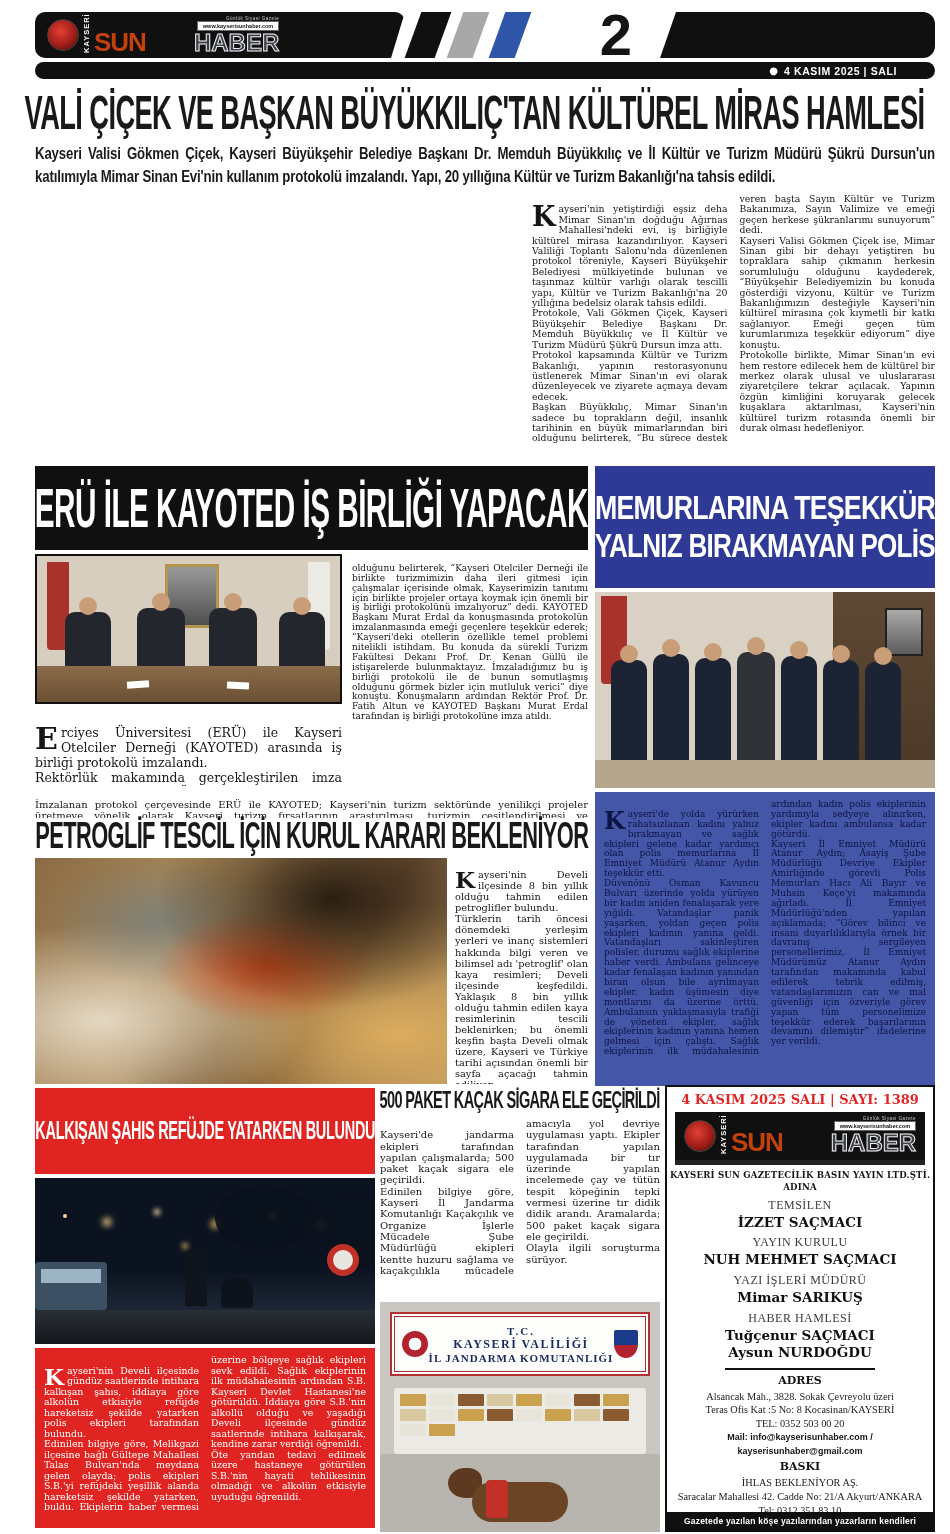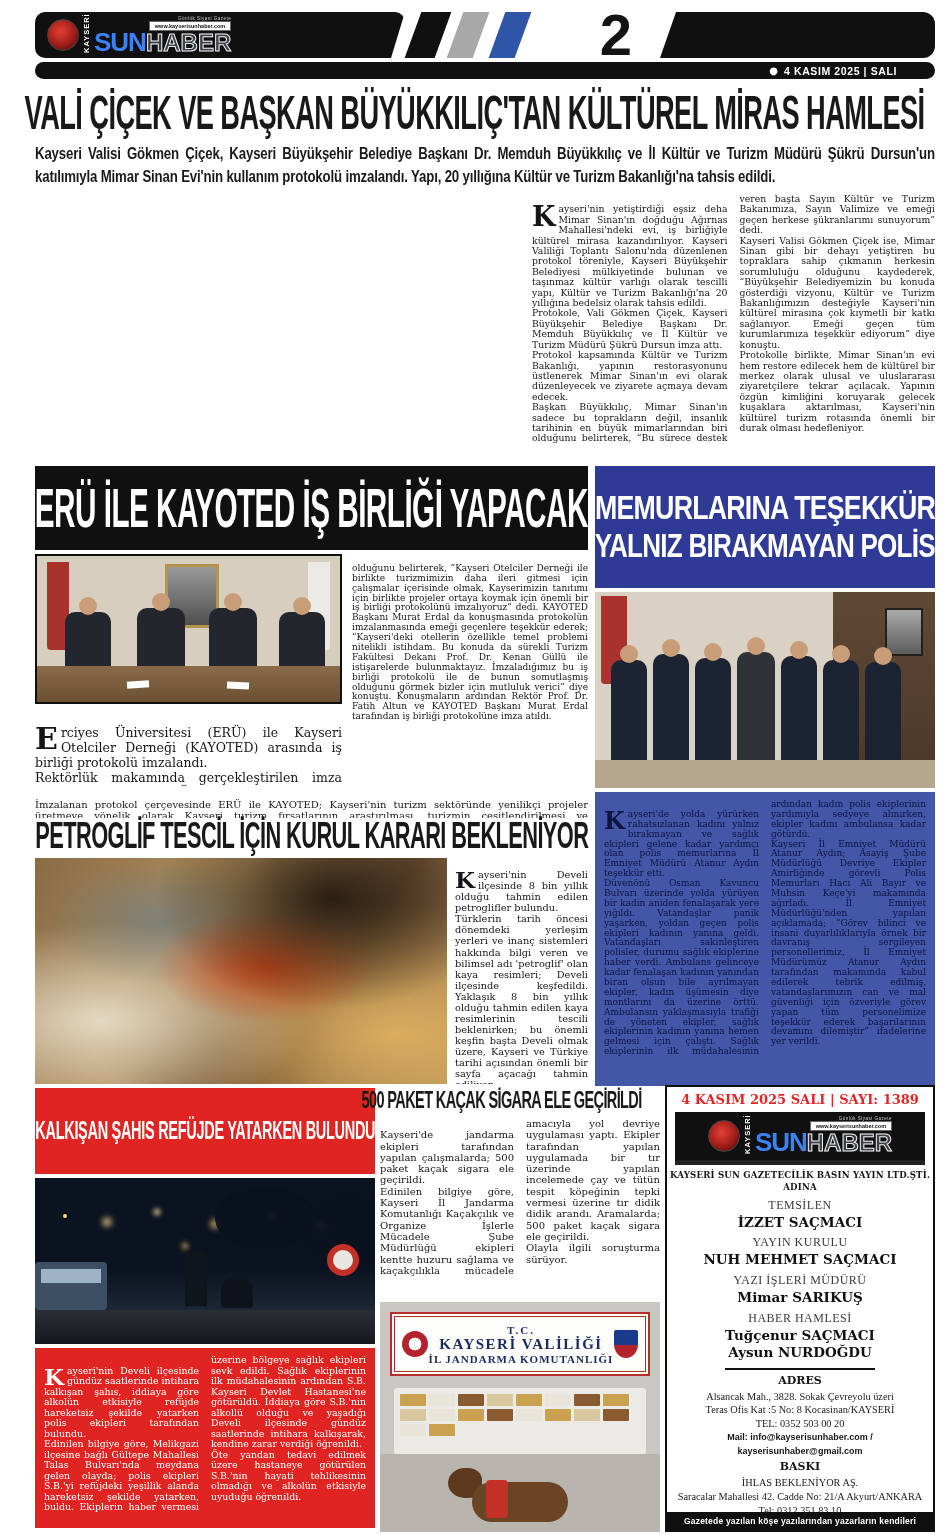--- a/index.html
+++ b/index.html
@@ -27,23 +27,23 @@
   .logo .emblem{width:30px;height:30px;border-radius:50%;flex:0 0 auto;
         background:radial-gradient(circle at 42% 38%,#e24033 0%,#a01d18 55%,#320a08 100%);
         border:1px solid #444;}
   .logo .kvert{writing-mode:vertical-rl;transform:rotate(180deg);height:36px;
         font:700 7.5px "Liberation Sans",sans-serif;color:#fff;letter-spacing:1px;text-align:center;}
   .logo .right{display:flex;flex-direction:column;align-items:flex-start;}
   .logo .tagline{font:400 4.5px "Liberation Sans",sans-serif;color:#cfcfcf;letter-spacing:.5px;align-self:flex-end;}
   .logo .webpill{background:#fff;color:#111;font:700 5.5px "Liberation Sans",sans-serif;
         padding:1px 5px;border:1px solid #666;align-self:flex-end;}
   .logo .wordrow{display:flex;align-items:baseline;line-height:1;}
-  .logo .sun{font:700 26px/0.9 "Liberation Sans",sans-serif;color:#3b82f6;letter-spacing:-1px;}
+  .logo .sun{font:700 26px/0.9 "Liberation Sans",sans-serif;color:#c2410c;letter-spacing:-1px;}
   .logo .haber{font:700 24px/0.9 "Liberation Sans",sans-serif;color:#3a3f4a;
-        -webkit-text-stroke:1px #efefef;letter-spacing:0;}
+        -webkit-text-stroke:1px #efefef;letter-spacing:0;padding-left:48px;}
   #hdrlogo{left:47px;top:15px;}
   
   .fitwrap{display:flex;justify-content:center;align-items:center;overflow:visible;}
   .fitline{white-space:nowrap;display:inline-block;transform-origin:50% 50%;}
   .hl{font-family:"Liberation Sans",sans-serif;font-weight:700;color:#191919;letter-spacing:-1px;}
   #lead-head{left:25px;top:86px;width:900px;height:54px;}
   #lead-head .fitline{font-size:48px;line-height:1;}
   #standfirst-wrap{left:35px;top:142px;width:900px;height:50px;overflow:visible;}
   #standfirst{width:1122px;transform:scaleX(0.802);transform-origin:0 0;
         font:700 16.5px/1.42 "Liberation Sans",sans-serif;color:#1a1a1a;
@@ -80,21 +80,21 @@
   
   #sui-head{left:35px;top:1088px;width:340px;height:86px;background:#df2421;
         display:flex;flex-direction:column;justify-content:center;gap:3px;}
   #sui-head .row{display:flex;justify-content:center;}
   #sui-head .fitline{font-size:25px;line-height:1.1;color:#fff;letter-spacing:-0.5px;}
   #sui-photo{left:35px;top:1178px;width:340px;height:166px;}
   #sui-panel{left:35px;top:1348px;width:340px;height:180px;background:#df2421;color:#fff;
         padding:7px 9px;box-sizing:border-box;font-size:9.4px;line-height:1.12;}
   #sui-panel .dropcap{font-size:23px;}
   
-  #cig-head{left:380px;top:1086px;width:244px;height:28px;}
+  #cig-head{left:380px;top:1086px;width:280px;height:28px;}
   #cig-head .fitline{font-size:23px;line-height:1;}
   #cig-body{left:380px;top:1118px;width:280px;height:180px;font-size:10px;line-height:1.13;}
   #cig-photo{left:380px;top:1302px;width:280px;height:230px;}
   
   .photo{overflow:hidden;background:#cfc6b5;}
   .pp{position:absolute;}
   .person{position:absolute;border-radius:10px 10px 0 0;background:#23262c;}
   .person::before{content:"";position:absolute;top:-15px;left:50%;margin-left:-9px;
         width:18px;height:18px;border-radius:50%;background:#c99d77;}
   
@@ -140,21 +140,21 @@
   #sui-photo .man2{left:186px;bottom:36px;width:32px;height:30px;background:#0e131b;border-radius:12px 12px 4px 4px;}
   #sui-photo .sign{right:16px;top:66px;width:20px;height:20px;border:6px solid #c23028;border-radius:50%;background:#e8e6e0;}
   #sui-photo .road{left:0;bottom:0;width:100%;height:34px;background:linear-gradient(#2a2f36,#14181d);}
   
   #cig-photo{background:#c9c7c2;}
   #cig-photo .banner{left:10px;top:10px;right:10px;height:64px;background:#fdfdfb;border:2px solid #b3312d;
         box-shadow:inset 0 0 0 2px #fff,inset 0 0 0 3px #b3312d;
         display:flex;align-items:center;justify-content:space-between;padding:4px 10px;box-sizing:border-box;}
   #cig-photo .bannertext{flex:1;text-align:center;color:#1a2a5e;font-family:"Liberation Serif",serif;font-weight:700;}
   #cig-photo .bt1{font-size:11px;letter-spacing:2px;}
-  #cig-photo .bt2{font-size:15px;letter-spacing:1.5px;}
+  #cig-photo .bt2{font-size:12px;letter-spacing:1.5px;}
   #cig-photo .bt3{font-size:11px;letter-spacing:1px;}
   #cig-photo .emb1{width:26px;height:26px;border-radius:50%;background:radial-gradient(#fff 34%,#b3232d 36%);flex:0 0 auto;}
   #cig-photo .emb2{width:24px;height:28px;background:linear-gradient(#1a3a8c 55%,#b3232d 55%);
         border-radius:2px 2px 50% 50%;flex:0 0 auto;}
   #cig-photo .tabletop{left:14px;top:86px;right:14px;height:66px;background:#eceae4;border-radius:3px;
         display:flex;flex-wrap:wrap;gap:3px;padding:6px;box-sizing:border-box;align-content:flex-start;}
   #cig-photo .pack{width:26px;height:12px;border-radius:1px;}
   #cig-photo .floor{left:0;bottom:0;width:100%;height:78px;background:#b8b5ae;}
   #cig-photo .dogbody{left:50%;margin-left:-48px;bottom:10px;width:96px;height:40px;background:#6b4426;border-radius:20px;}
   #cig-photo .doghead{left:50%;margin-left:-72px;bottom:34px;width:34px;height:30px;background:#5d3a1f;border-radius:50% 40% 40% 50%;}

